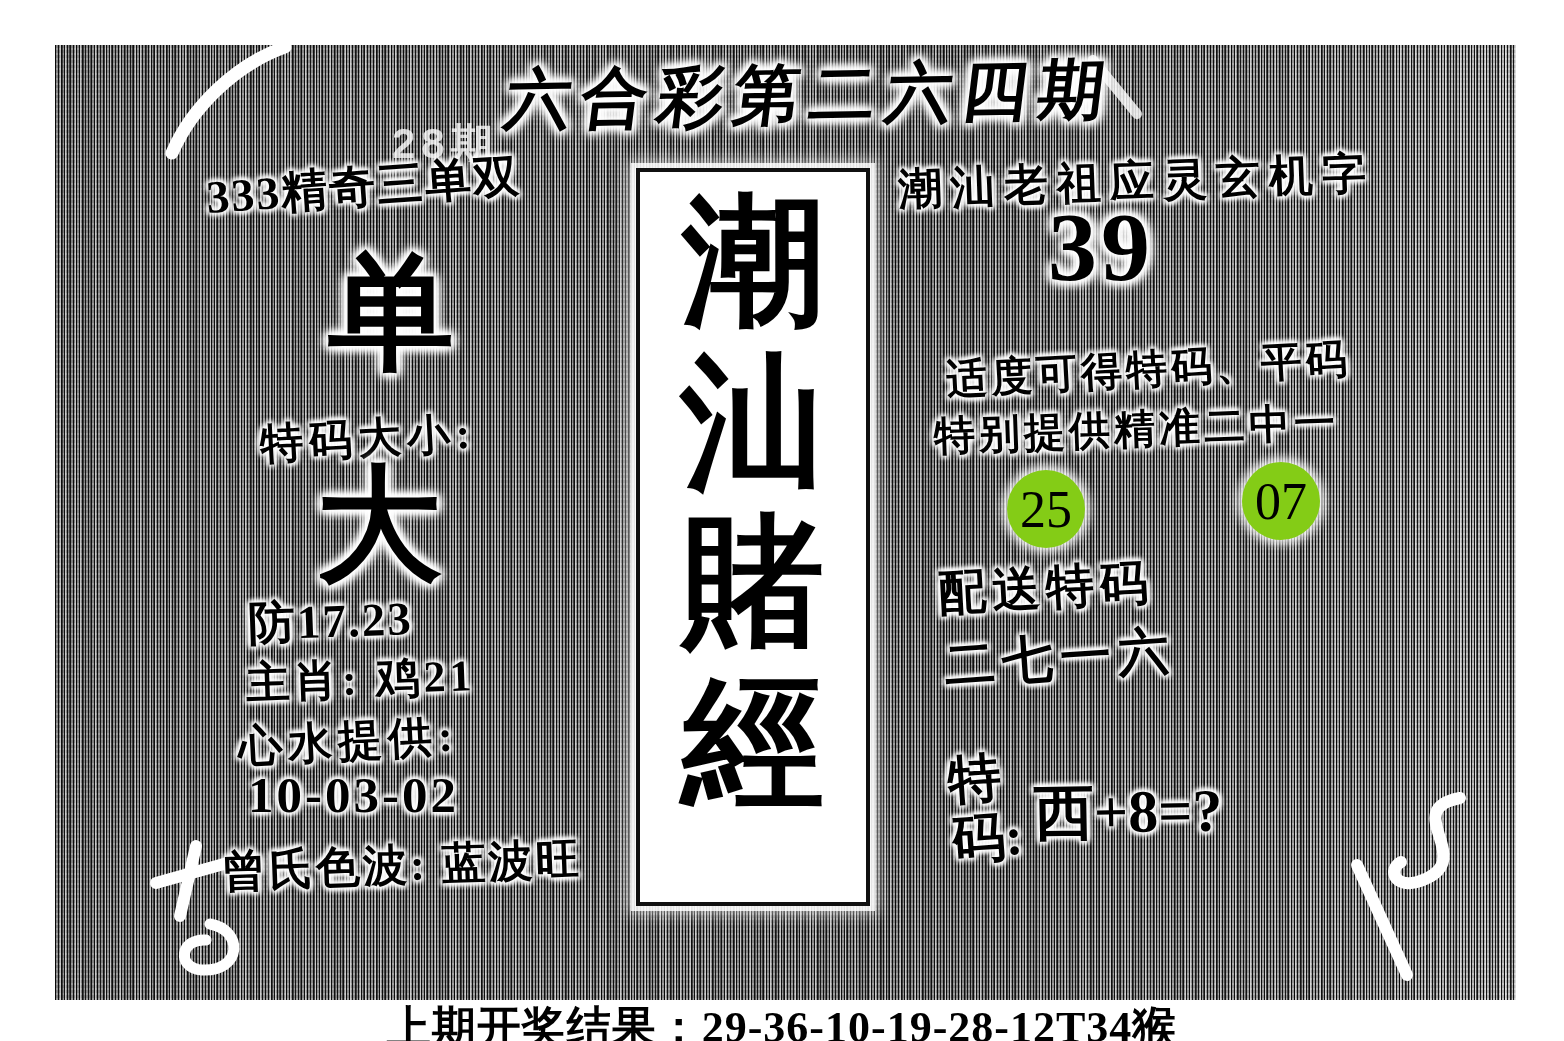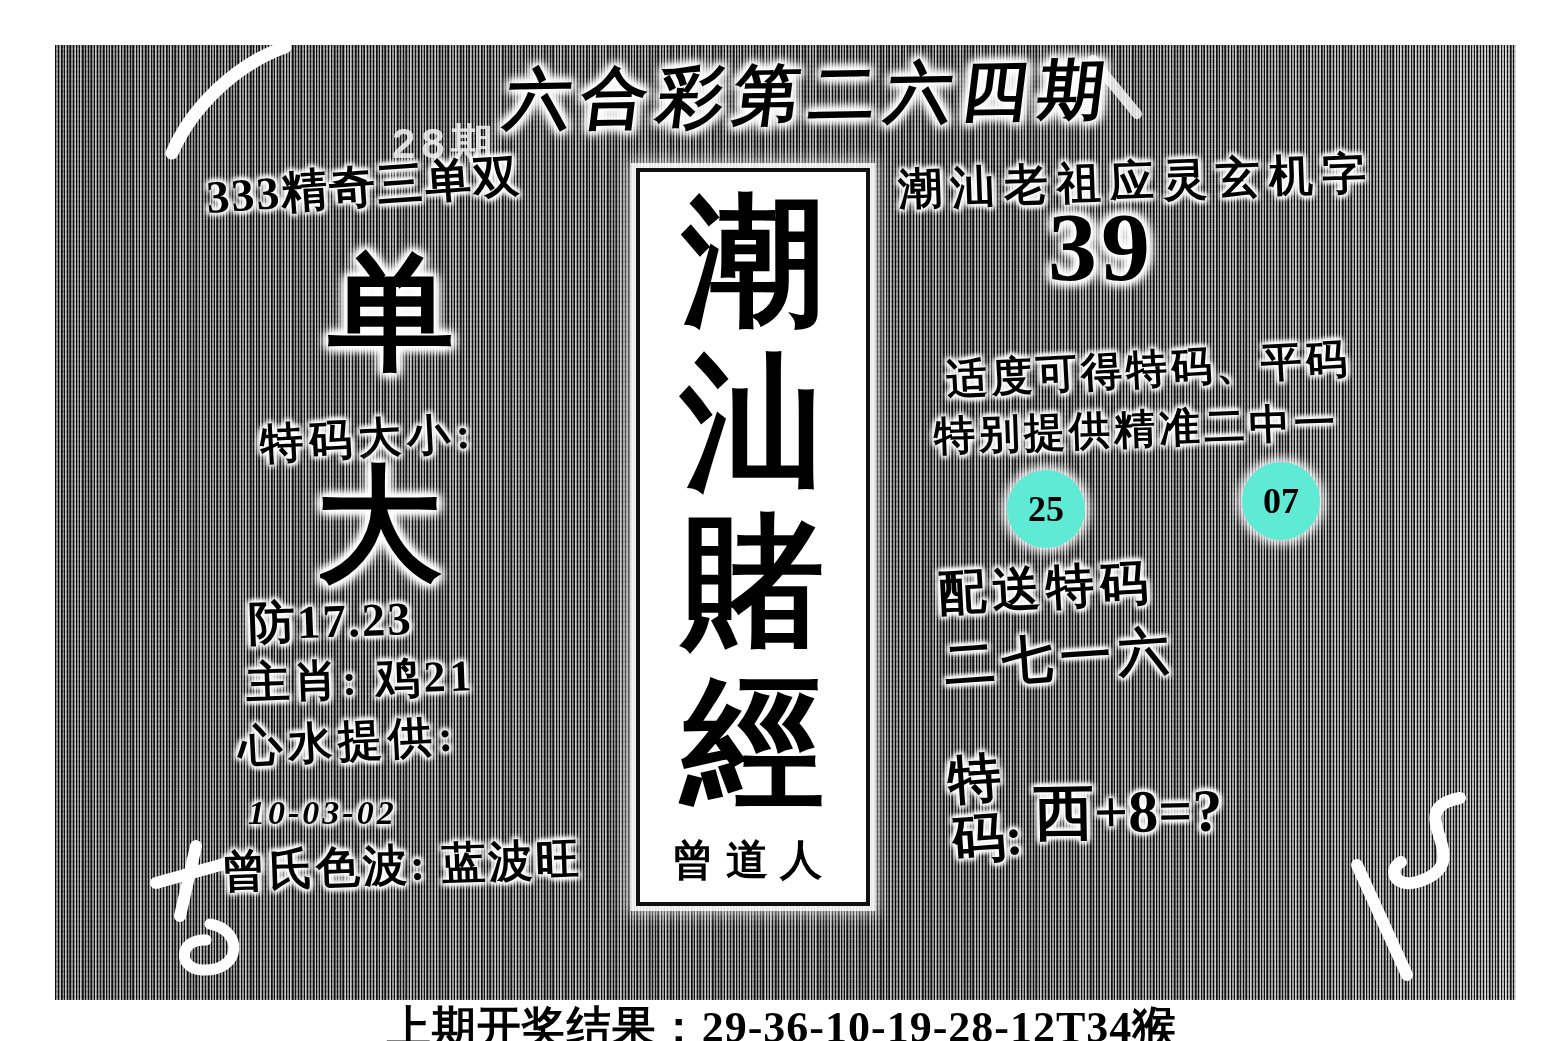--- a/index.html
+++ b/index.html
@@ -29,35 +29,35 @@
          font-family:"Liberation Sans","DejaVu Sans",sans-serif;font-weight:bold;}
 
   .slogan{left:206px;top:156px;font-size:46px;letter-spacing:2px;transform:rotate(-4deg);}
   .big-char{font-size:126px;line-height:126px;font-family:"Liberation Sans","DejaVu Sans",sans-serif;font-weight:bold;}
   .odd-value{left:328px;top:250px;}
   .size-label{left:260px;top:410px;font-size:43px;letter-spacing:6px;transform:rotate(-3deg);}
   .size-value{left:316px;top:462px;}
   .guard{left:248px;top:590px;font-size:47px;letter-spacing:2px;transform:rotate(-2deg);}
   .zodiac{left:246px;top:650px;font-size:44px;letter-spacing:4px;transform:rotate(-2deg);}
   .tips-label{left:238px;top:712px;font-size:44px;letter-spacing:6px;transform:rotate(-3deg);}
-  .tips-value{left:248px;top:794px;font-size:34px;letter-spacing:3px;font-style:italic;}
+  .tips-value{left:248px;top:766px;font-size:51px;letter-spacing:3px;}
   .wave{left:222px;top:836px;font-size:44px;letter-spacing:3px;transform:rotate(-2deg);}
 
   .banner{left:636px;top:168px;width:234px;height:738px;background:#fff;border:4px solid #101010;
           box-sizing:border-box;box-shadow:0 0 0 5px rgba(255,255,255,.8),0 0 14px 9px rgba(255,255,255,.55);
           display:flex;flex-direction:column;align-items:center;padding-top:10px;}
   .banner-char{font-size:142px;line-height:160px;font-weight:bold;}
   .banner-sign{margin-top:10px;font-size:42px;letter-spacing:12px;font-weight:bold;white-space:nowrap;}
 
   .r-heading{left:898px;top:152px;font-size:44px;letter-spacing:9px;transform:rotate(-2deg);}
   .mystery{left:1048px;top:198px;font-size:98px;line-height:98px;letter-spacing:4px;}
   .r-line1{left:946px;top:342px;font-size:41px;letter-spacing:4px;transform:rotate(-3deg);}
   .r-line2{left:934px;top:402px;font-size:41px;letter-spacing:4px;transform:rotate(-2deg);}
-  .ball{width:78px;height:78px;border-radius:50%;background:#5eead4;display:flex;align-items:center;justify-content:center;
-        font-size:36px;font-weight:bold;box-shadow:0 0 10px 5px rgba(255,255,255,.85);}
+  .ball{width:78px;height:78px;border-radius:50%;background:#84cc16;display:flex;align-items:center;justify-content:center;
+        font-size:52px;font-weight:normal;box-shadow:0 0 10px 5px rgba(255,255,255,.85);}
   .ball-left{left:1007px;top:470px;}
   .ball-right{left:1195px;top:462px;margin-left:47px;}
   .gift-label{left:938px;top:556px;font-size:48px;letter-spacing:6px;transform:rotate(-3deg);}
   .gift-value{left:944px;top:624px;font-size:51px;letter-spacing:7px;transform:rotate(-4deg);}
   .special-stack{left:950px;top:748px;font-size:53px;line-height:60px;transform:rotate(-4deg);text-align:left;}
   .formula{left:1034px;top:772px;font-size:60px;transform:rotate(-1deg);}
 
   .footer{left:0;top:998px;width:1564px;text-align:center;font-size:44px;letter-spacing:1px;}
 
   svg.wm{position:absolute;pointer-events:none;}
@@ -96,21 +96,20 @@
   <div class="abs brush halo zodiac">主肖: 鸡21</div>
   <div class="abs brush halo tips-label">心水提供:</div>
   <div class="abs brush halo tips-value">10-03-02</div>
   <div class="abs brush halo wave">曾氏色波: 蓝波旺</div>
 
   <div class="abs banner">
     <div class="banner-char">潮</div>
     <div class="banner-char">汕</div>
     <div class="banner-char">賭</div>
     <div class="banner-char">經</div>
-    <div class="banner-sign">曾道人</div>
   </div>
 
   <div class="abs brush halo r-heading">潮汕老祖应灵玄机字</div>
   <div class="abs heiti halo-strong mystery">39</div>
   <div class="abs brush halo r-line1">适度可得特码、平码</div>
   <div class="abs brush halo r-line2">特别提供精准二中一</div>
   <div class="abs ball ball-left brush">25</div>
   <div class="abs ball ball-right brush">07</div>
   <div class="abs brush halo gift-label">配送特码</div>
   <div class="abs brush halo gift-value">二七一六</div>

